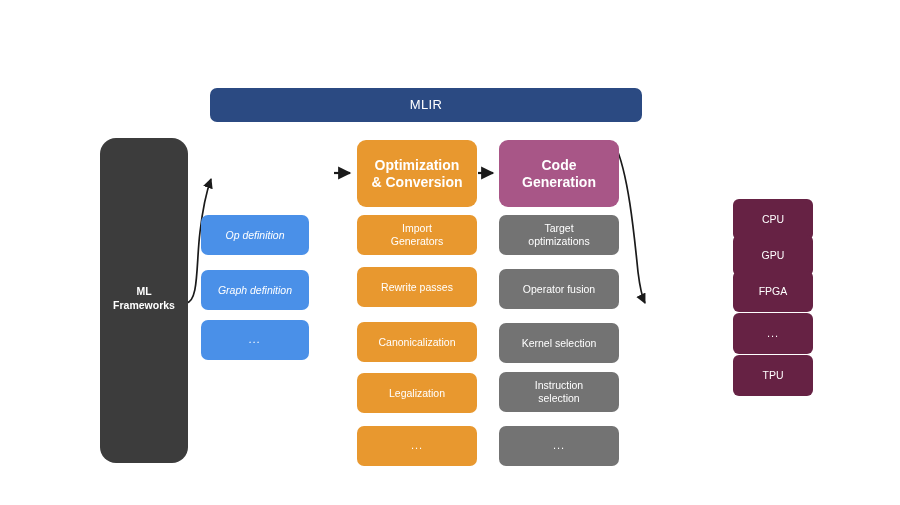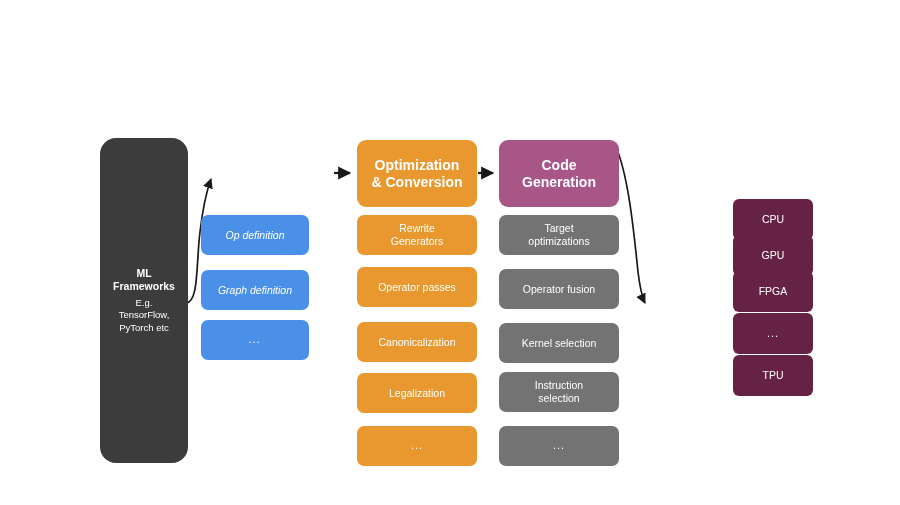--- a/index.html
+++ b/index.html
@@ -139,27 +139,27 @@
       <marker id="ah" markerWidth="7" markerHeight="7" refX="5.4" refY="3" orient="auto">
         <path d="M0,0 L6,3 L0,6 z" fill="#1a1a1a"></path>
       </marker>
     </defs>
     <path d="M186,303 C199,302 196,264 200,232 C203,206 207,190 211,179" fill="none" stroke="#1a1a1a" stroke-width="1.7" marker-end="url(#ah)"></path>
     <path d="M334,173 L350,173" fill="none" stroke="#1a1a1a" stroke-width="2.2" marker-end="url(#ah)"></path>
     <path d="M478,173 L493,173" fill="none" stroke="#1a1a1a" stroke-width="2.2" marker-end="url(#ah)"></path>
     <path d="M615,145 C628,172 634,232 638,272 C640,288 642,297 645,303" fill="none" stroke="#1a1a1a" stroke-width="1.7" marker-end="url(#ah)"></path>
   </svg>
 
+  <div class="node mlir-bar">
+    <span class="node-label">MLIR</span>
+  </div>
 
   <div class="node frameworks">
     <span class="title">ML
 Frameworks</span>
-    <span class="sub">E.g.
-TensorFlow,
-PyTorch etc</span>
   </div>
 
   <div class="node head orange">
     <span class="node-label">Optimization
 &amp; Conversion</span>
   </div>
   <div class="node head magenta">
     <span class="node-label">Code
 Generation</span>
   </div>
@@ -171,25 +171,25 @@
     <div class="node sub-item" style="top:270px">
       <span class="node-label">Graph definition</span>
     </div>
     <div class="node sub-item" style="top:320px">
       <span class="node-label ellipsis">...</span>
     </div>
   </div>
 
   <div class="col-orange">
     <div class="node sub-item" style="top:215px">
-      <span class="node-label">Rewrite
+      <span class="node-label">Import
 Generators</span>
     </div>
     <div class="node sub-item" style="top:267px">
-      <span class="node-label">Operator passes</span>
+      <span class="node-label">Rewrite passes</span>
     </div>
     <div class="node sub-item" style="top:322px">
       <span class="node-label">Canonicalization</span>
     </div>
     <div class="node sub-item" style="top:373px">
       <span class="node-label">Legalization</span>
     </div>
     <div class="node sub-item" style="top:426px">
       <span class="node-label ellipsis">...</span>
     </div>

